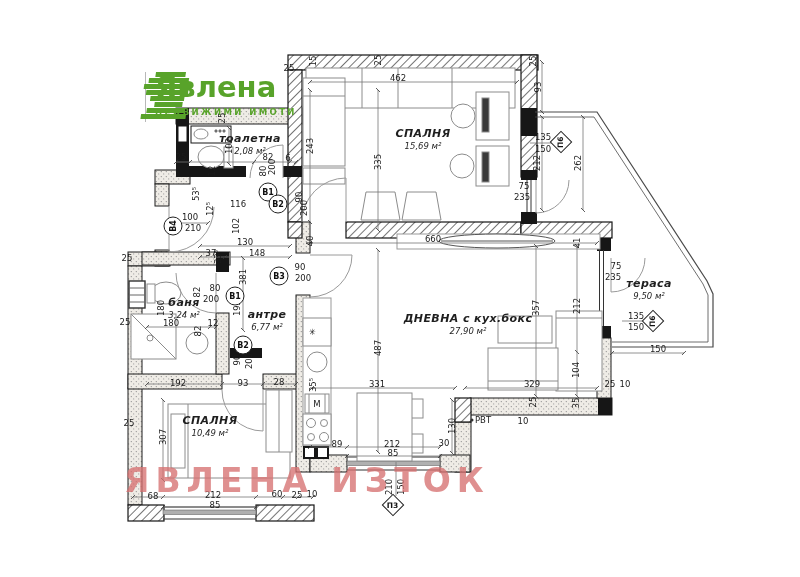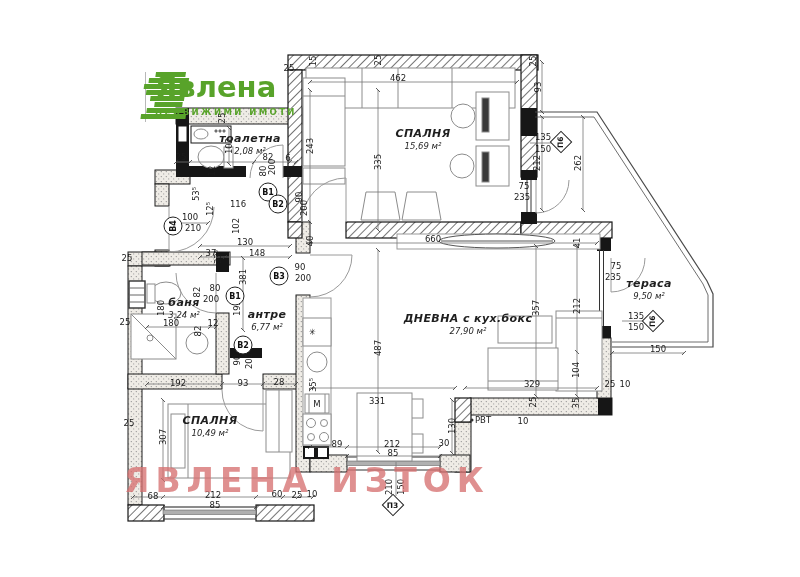--- a/index.html
+++ b/index.html
@@ -300,21 +300,21 @@
       <div class="dim" style="left: 658px; top: 349px;">150</div>
       <div class="dim" style="left: 610px; top: 384px;">25</div>
       <div class="dim" style="left: 625px; top: 384px;">10</div>
       <div class="dim" style="left: 433px; top: 239px;">660</div>
       <div class="dim v" style="left: 310px; top: 241px;">40</div>
       <div class="dim v" style="left: 378px; top: 348px;">487</div>
       <div class="dim v" style="left: 536px; top: 308px;">357</div>
       <div class="dim v" style="left: 577px; top: 306px;">212</div>
       <div class="dim v" style="left: 576px; top: 370px;">104</div>
       <div class="dim" style="left: 532px; top: 384px;">329</div>
-      <div class="dim" style="left: 377px; top: 401px;">331</div>
+      <div class="dim" style="left: 377px; top: 384px;">331</div>
       <div class="dim v" style="left: 313px; top: 385px;">35⁵</div>
       <div class="dim" style="left: 337px; top: 444px;">89</div>
       <div class="dim" style="left: 392px; top: 444px;">212</div>
       <div class="dim" style="left: 393px; top: 453px;">85</div>
       <div class="dim v" style="left: 452px; top: 426px;">130</div>
       <div class="dim" style="left: 444px; top: 443px;">30</div>
       <div class="dim v" style="left: 389px; top: 487px;">210</div>
       <div class="dim v" style="left: 401px; top: 487px;">150</div>
       <div class="dim v" style="left: 533px; top: 402px;">25</div>
       <div class="dim v" style="left: 576px; top: 403px;">35</div>

